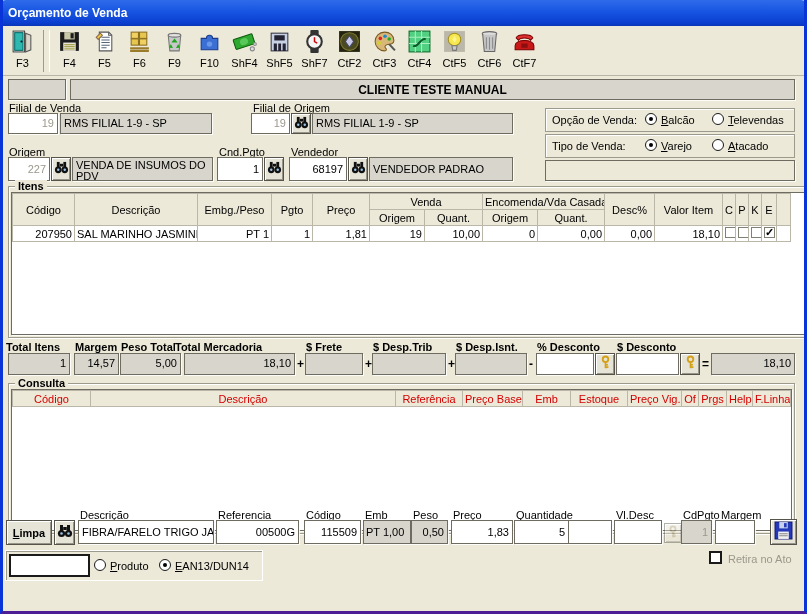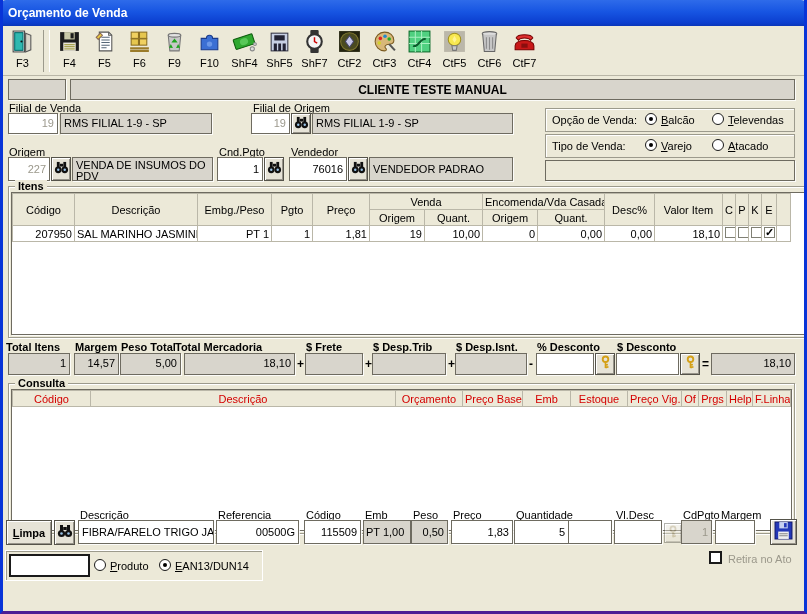--- a/index.html
+++ b/index.html
@@ -265,21 +265,21 @@
             <rect x="10" y="1" width="3" height="6" fill="#111"></rect>
             <rect x="6.2" y="3" width="3.6" height="3" fill="#111"></rect>
             <circle cx="4.5" cy="9.5" r="3.6" fill="#111"></circle>
             <circle cx="11.5" cy="9.5" r="3.6" fill="#111"></circle>
             <circle cx="4.5" cy="9.5" r="1.3" fill="#9BC4E8"></circle>
             <circle cx="11.5" cy="9.5" r="1.3" fill="#9BC4E8"></circle>
           </svg></span>
       </button>
 
     <div class="lbl" style="left:288px;top:121px;">Vendedor</div>
-    <div class="field white num" style="left:286px;top:131px;width:58px;height:24px;line-height:1.9;">76016</div>
+    <div class="field white num" style="left:286px;top:131px;width:58px;height:24px;line-height:1.9;">68197</div>
     <button class="btn3d" style="left:345px;top:131px;width:20px;height:24px;">
         <span><svg viewBox="0 0 16 14" width="15" height="13">
             <rect x="3" y="1" width="3" height="6" fill="#111"></rect>
             <rect x="10" y="1" width="3" height="6" fill="#111"></rect>
             <rect x="6.2" y="3" width="3.6" height="3" fill="#111"></rect>
             <circle cx="4.5" cy="9.5" r="3.6" fill="#111"></circle>
             <circle cx="11.5" cy="9.5" r="3.6" fill="#111"></circle>
             <circle cx="4.5" cy="9.5" r="1.3" fill="#9BC4E8"></circle>
             <circle cx="11.5" cy="9.5" r="1.3" fill="#9BC4E8"></circle>
           </svg></span>
@@ -406,21 +406,21 @@
               <col style="width:54px">
               <col style="width:17px">
               <col style="width:28px">
               <col style="width:26px">
               <col>
           </colgroup>
           <tbody>
               <tr>
             <th>Código</th>
             <th>Descrição</th>
-            <th>Orçamento</th>
+            <th>Referência</th>
             <th>Preço Base</th>
             <th>Emb</th>
             <th>Estoque</th>
             <th>Preço Vig.</th>
             <th>Of</th>
             <th>Prgs</th>
             <th>Help</th>
             <th>F.Linha</th>
           </tr>
         </tbody>

